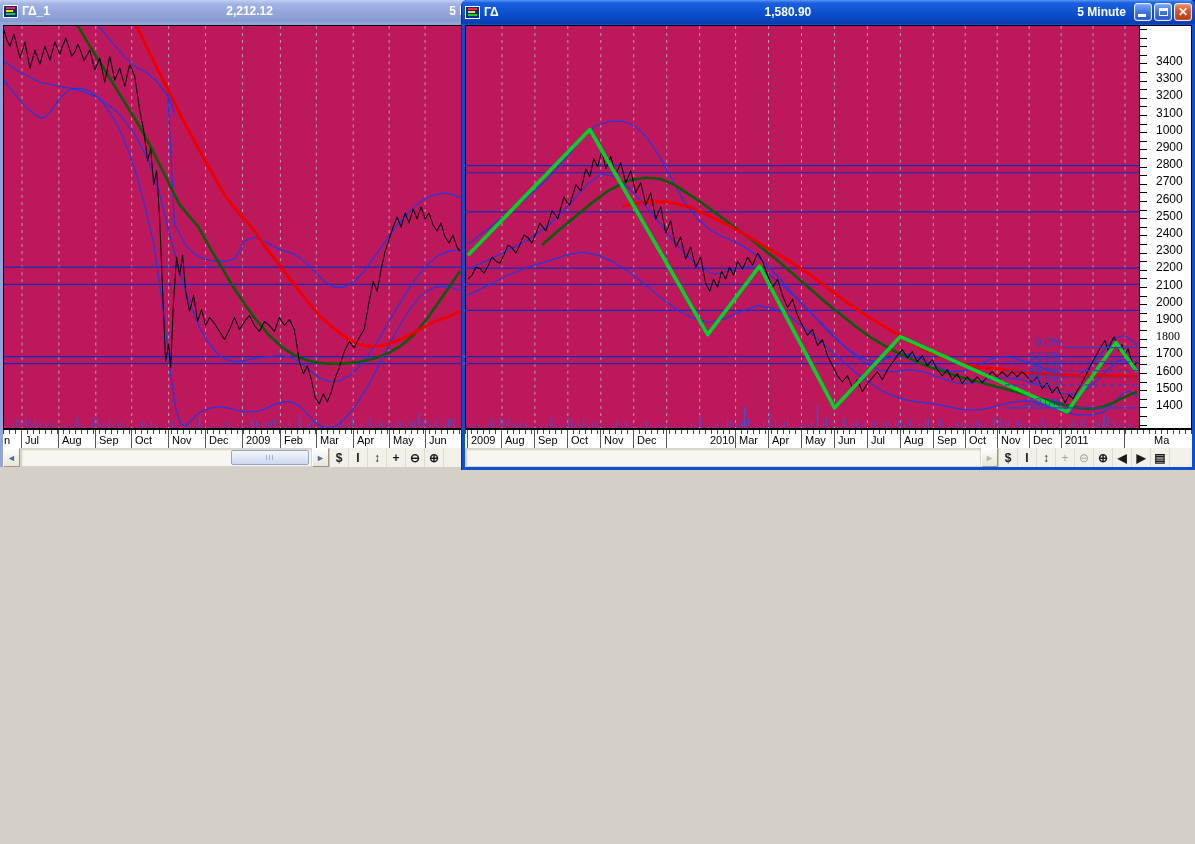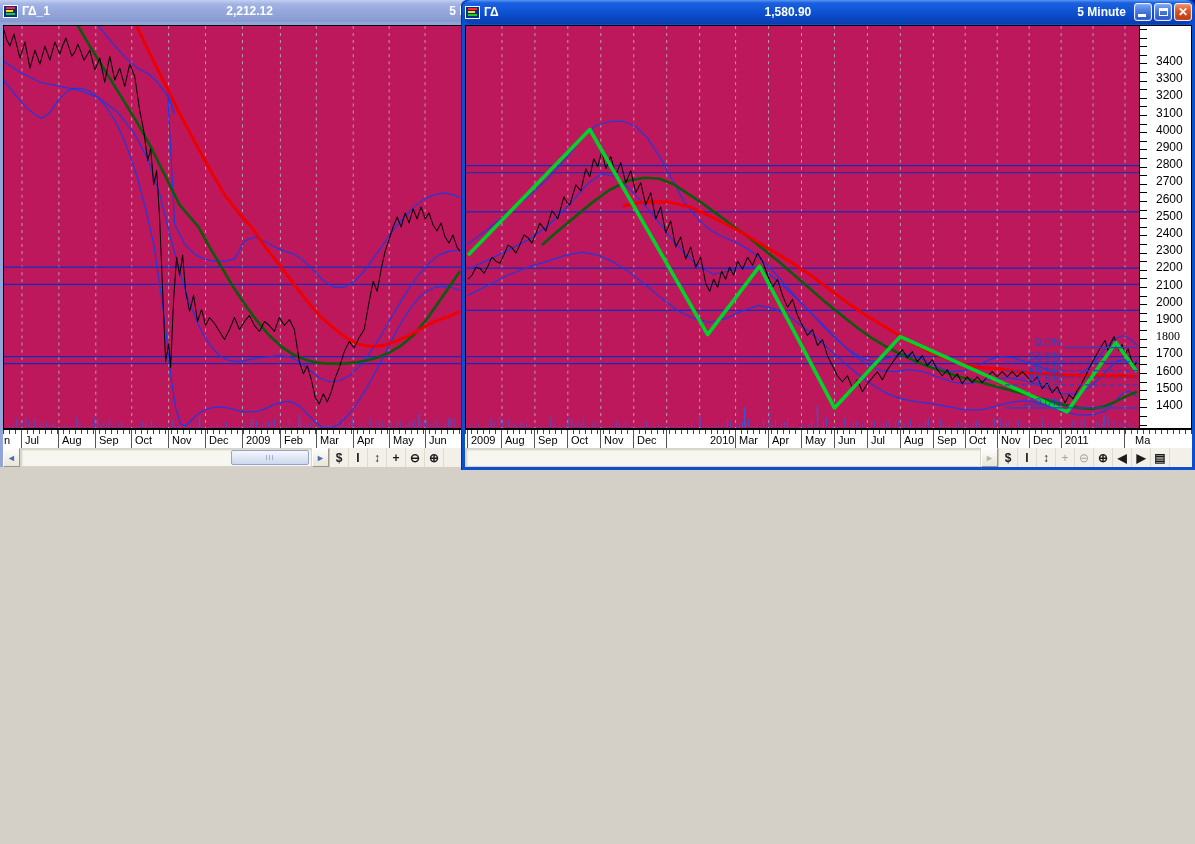--- a/index.html
+++ b/index.html
@@ -5,21 +5,21 @@
   * { margin:0; padding:0; box-sizing:border-box; }
   html,body { width:1195px; height:844px; overflow:hidden; background:#d4d0c8;
     font-family:"Liberation Sans", sans-serif; }
   #screen { position:absolute; left:0; top:0; width:1195px; height:844px; }
 
   .window { position:absolute; }
 
   
   .titlebar { position:absolute; left:0; top:0; right:0; display:flex; align-items:center;
     padding:0 3px; color:#fff; font-weight:bold; font-size:12px; white-space:nowrap;
-    border-top-left-radius:5px; border-top-right-radius:5px;border-radius:10px; }
+    border-top-left-radius:5px; border-top-right-radius:5px; }
   .titlebar.active { height:24px;
     background:linear-gradient(180deg,#5a96f2 0%,#1b60e0 12%,#0c50cf 55%,#0a3db3 100%); }
   .titlebar.inactive { height:22px;
     background:linear-gradient(180deg,#c4d0f0 0%,#a2b4e6 18%,#93a5d8 60%,#8699d0 100%); }
   .win-icon { width:15px; height:13px; background:#0a2a90; border:1px solid #fff; margin-right:4px;
     display:inline-block; position:relative; flex:0 0 auto; }
   .win-icon i { position:absolute; left:2px; height:2px; }
   .win-icon i:nth-child(1){ top:1px; width:9px; background:#ff2a2a; }
   .win-icon i:nth-child(2){ top:4px; width:7px; background:#ffe000; }
   .win-icon i:nth-child(3){ top:7px; width:9px; background:#22cc22; }
@@ -656,21 +656,21 @@
           <text x="596" y="378" fill="#2244cc" font-size="11.5" font-family="Liberation Sans, sans-serif" text-anchor="end">100.0%</text>
         </svg>
     </div>
     <div class="ystrip" style="left:678px; top:25px; width:52px; height:404px; border:1px solid #000; border-left:none;text-align:right;">
       <div class="ticks"></div>
       <div>
           <span class="ylab" style="top: 28px;">3400</span>
           <span class="ylab" style="top: 45.2px;">3300</span>
           <span class="ylab" style="top: 62.4px;">3200</span>
           <span class="ylab" style="top: 79.6px;">3100</span>
-          <span class="ylab" style="top: 96.8px;">4000</span>
+          <span class="ylab" style="top: 96.8px;">1000</span>
           <span class="ylab" style="top: 114px;">2900</span>
           <span class="ylab" style="top: 131.2px;">2800</span>
           <span class="ylab" style="top: 148.4px;">2700</span>
           <span class="ylab" style="top: 165.6px;">2600</span>
           <span class="ylab" style="top: 182.8px;">2500</span>
           <span class="ylab" style="top: 200px;">2400</span>
           <span class="ylab" style="top: 217.2px;">2300</span>
           <span class="ylab" style="top: 234.4px;">2200</span>
           <span class="ylab" style="top: 251.6px;">2100</span>
           <span class="ylab" style="top: 268.8px;">2000</span>
@@ -715,21 +715,21 @@
           <span class="month" style="left: 472px;">Sep</span>
           <span class="msep" style="left: 500px;"></span>
           <span class="month" style="left: 504px;">Oct</span>
           <span class="msep" style="left: 532px;"></span>
           <span class="month" style="left: 536px;">Nov</span>
           <span class="msep" style="left: 564px;"></span>
           <span class="month" style="left: 568px;">Dec</span>
           <span class="msep" style="left: 596px;"></span>
           <span class="month" style="left: 600px;">2011</span>
           <span class="msep" style="left: 659px;"></span>
-          <span class="month" style="left: 662px; padding-left: 8px;">Ma</span>
+          <span class="month" style="left: 681px; padding-left: 8px;">Ma</span>
         </div>
     </div>
     <div class="scrollrow" style="left:3px; top:448px; width:727px;">
       <div class="strack" style="width:516px;"></div>
       <div class="sbtn disabled">►</div>
       <div class="toolbar" style="flex:1;">
           <div class="tool">$</div>
           <div class="tool">I</div>
           <div class="tool">↕</div>
           <div class="tool disabled">+</div>

